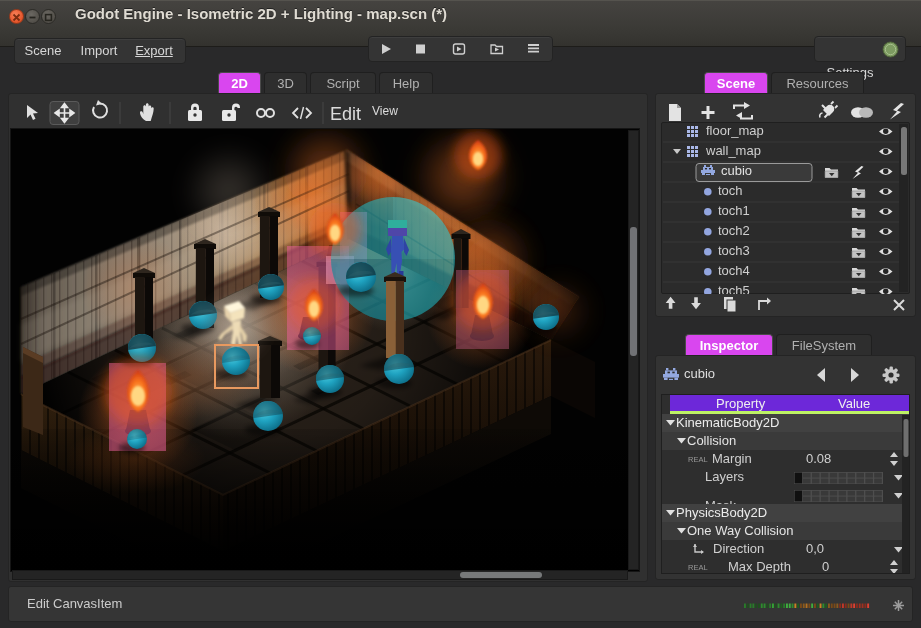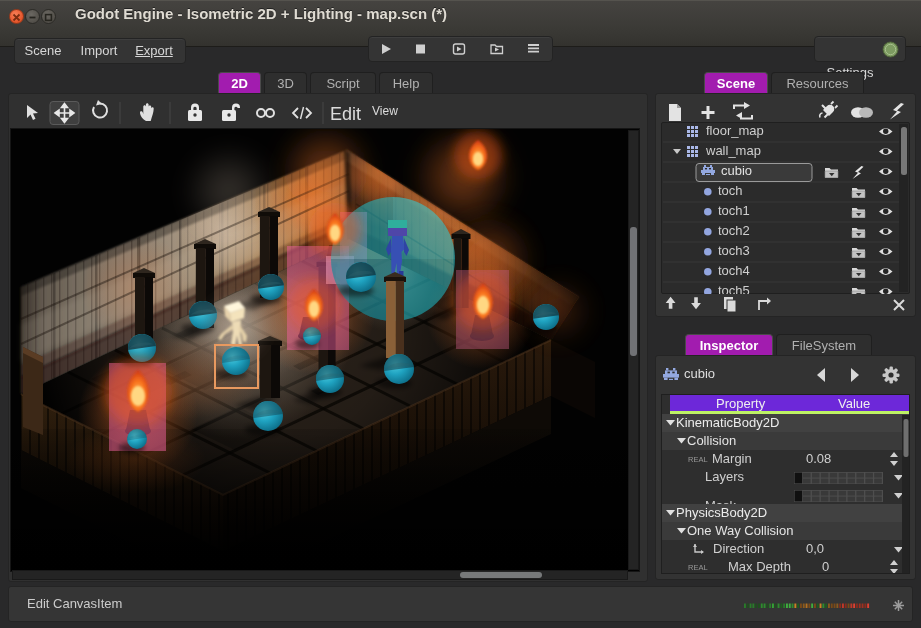--- a/index.html
+++ b/index.html
@@ -7,21 +7,21 @@
 #win{position:relative;width:921px;height:628px;background:#29292a}
 
 #titlebar{position:absolute;left:0;top:0;width:921px;height:47px;background:linear-gradient(#454340,#3b3a36 60%,#33322e);border-bottom:1px solid #1d1c19;border-top:1px solid #55534e}
 #titletext{position:absolute;left:75px;top:4px;font-size:15px;font-weight:bold;color:#dfdbd2;text-shadow:0 -1px 0 #222}
 .wbtn{position:absolute;top:8px;width:15px;height:15px;border-radius:50%;}
 
 .btngrp{position:absolute;background:#343434;border:1px solid #232323;border-radius:4px;box-shadow:inset 0 1px 0 #3e3e3e}
 .menulbl{display:inline-block;color:#d6d6d6;font-size:13px;line-height:24px;text-align:center}
 
 .tab{position:absolute;height:22px;border:1px solid #1f1f1f;border-bottom:none;border-radius:4px 4px 0 0;font-size:13px;text-align:center;color:#b0b0b0;background:#2e2e2e;line-height:21px}
-.tab.active{background:#a21caf;color:#fff;font-weight:bold;border-color:#4a4a4a}
+.tab.active{background:#d946ef;color:#fff;font-weight:bold;border-color:#4a4a4a}
 
 .panel{position:absolute;background:#333333;border:1px solid #242424;border-radius:3px}
 </style></head>
 <body>
 <div id="win">
 
   <div id="titlebar">
     <div class="wbtn" style="left:9px;background:radial-gradient(circle at 40% 35%,#f8825a,#e8592f 60%,#c44517);border:1px solid #9c3a1b;"><svg width="13" height="13" viewBox="0 0 13 13">
           <path d="M3.5 3.5 L9.5 9.5 M9.5 3.5 L3.5 9.5" stroke="#7c2d10" stroke-width="1.8"></path>
         </svg></div>

